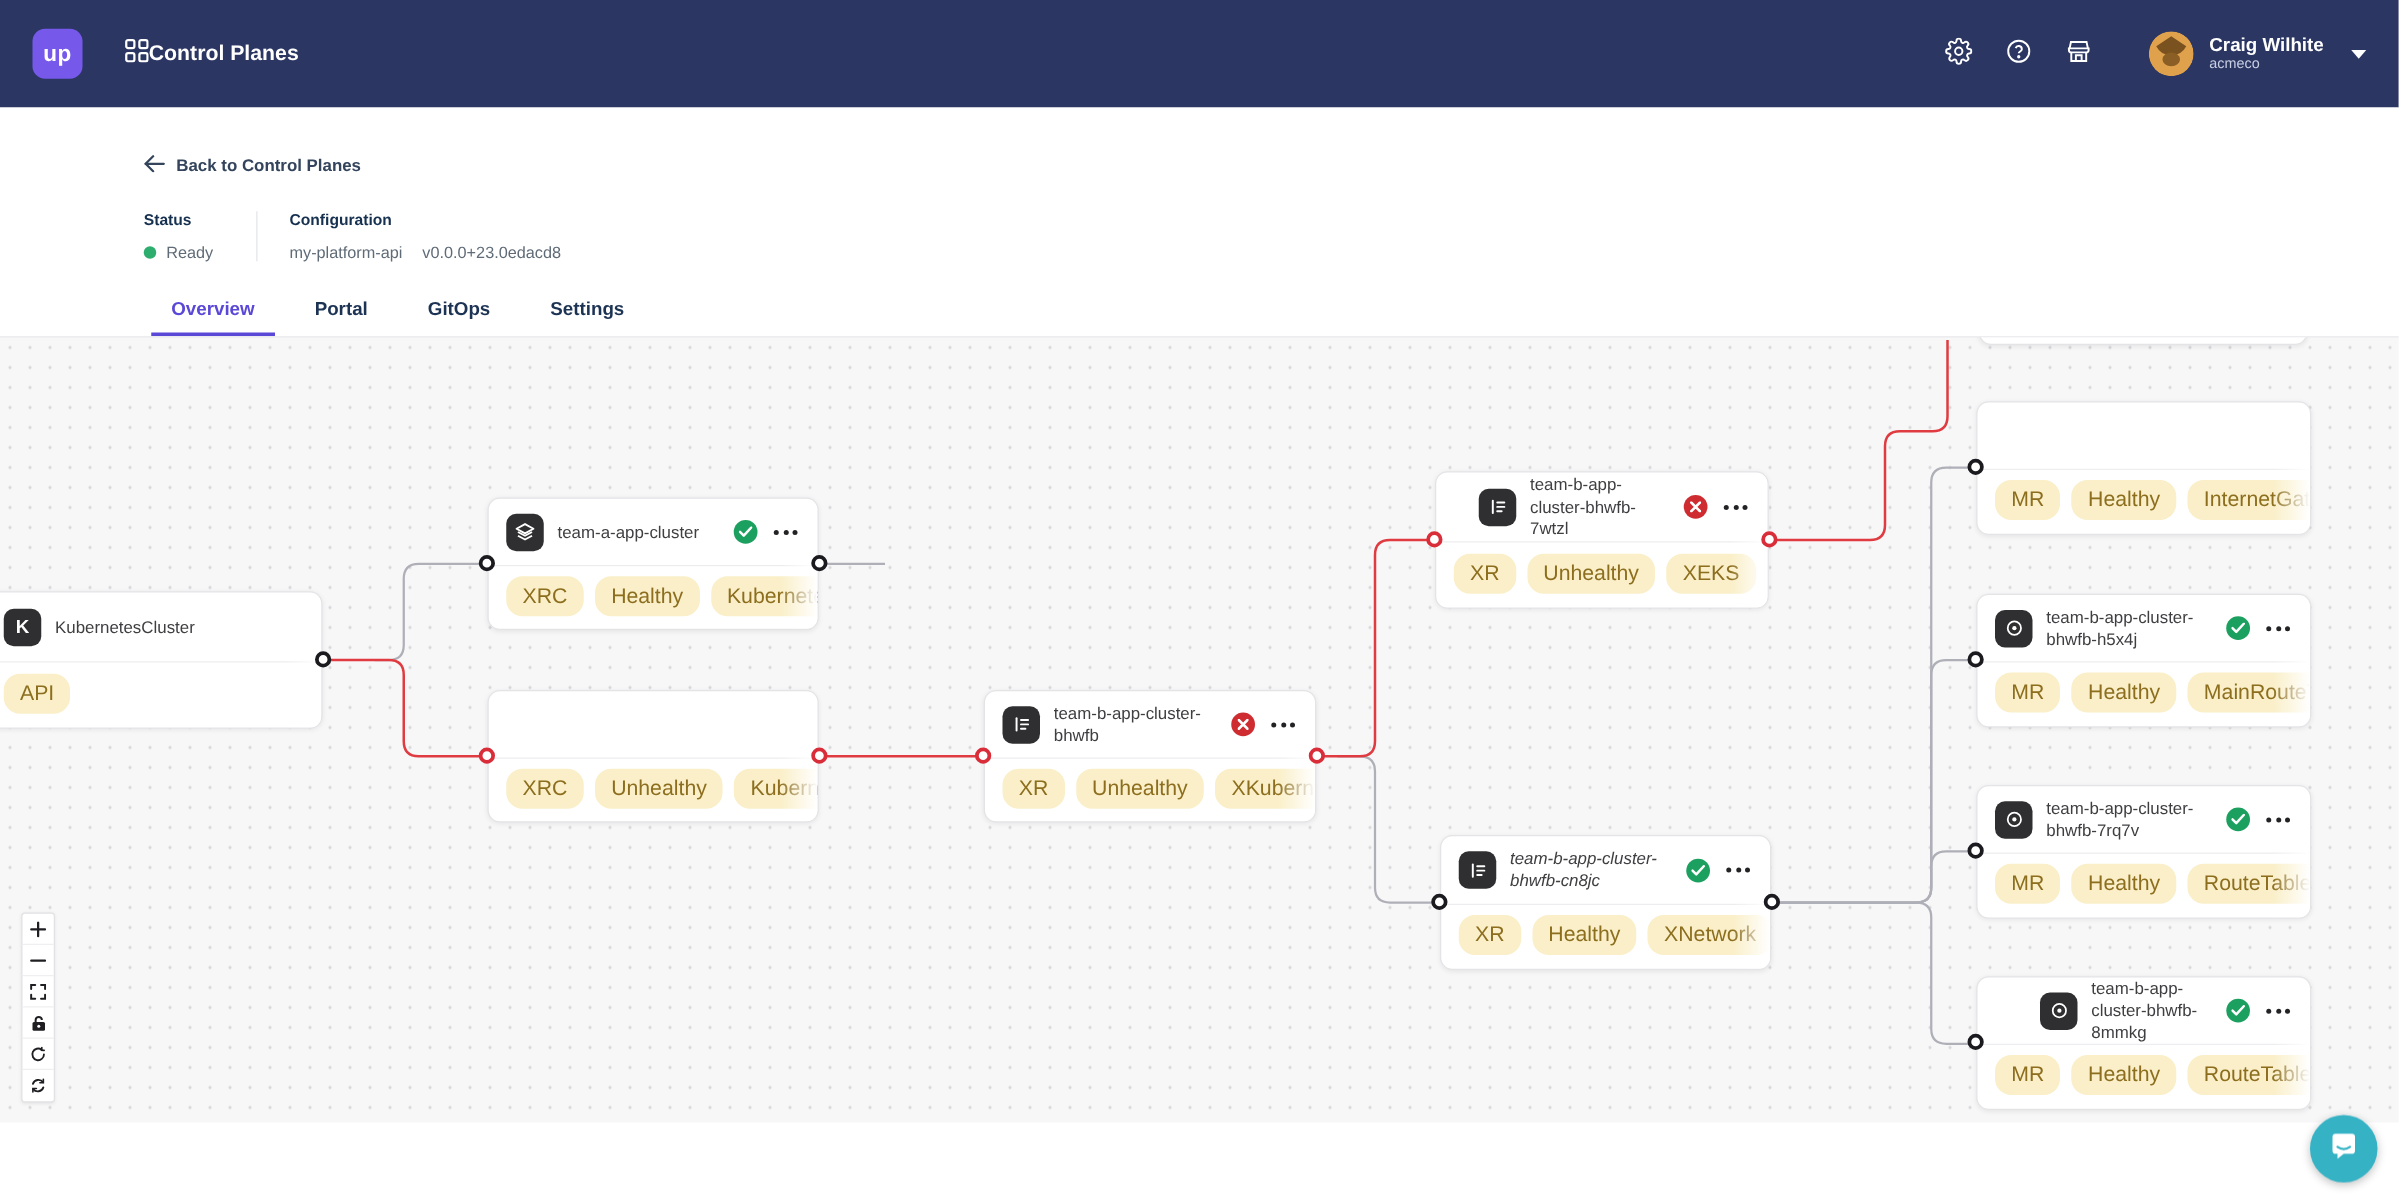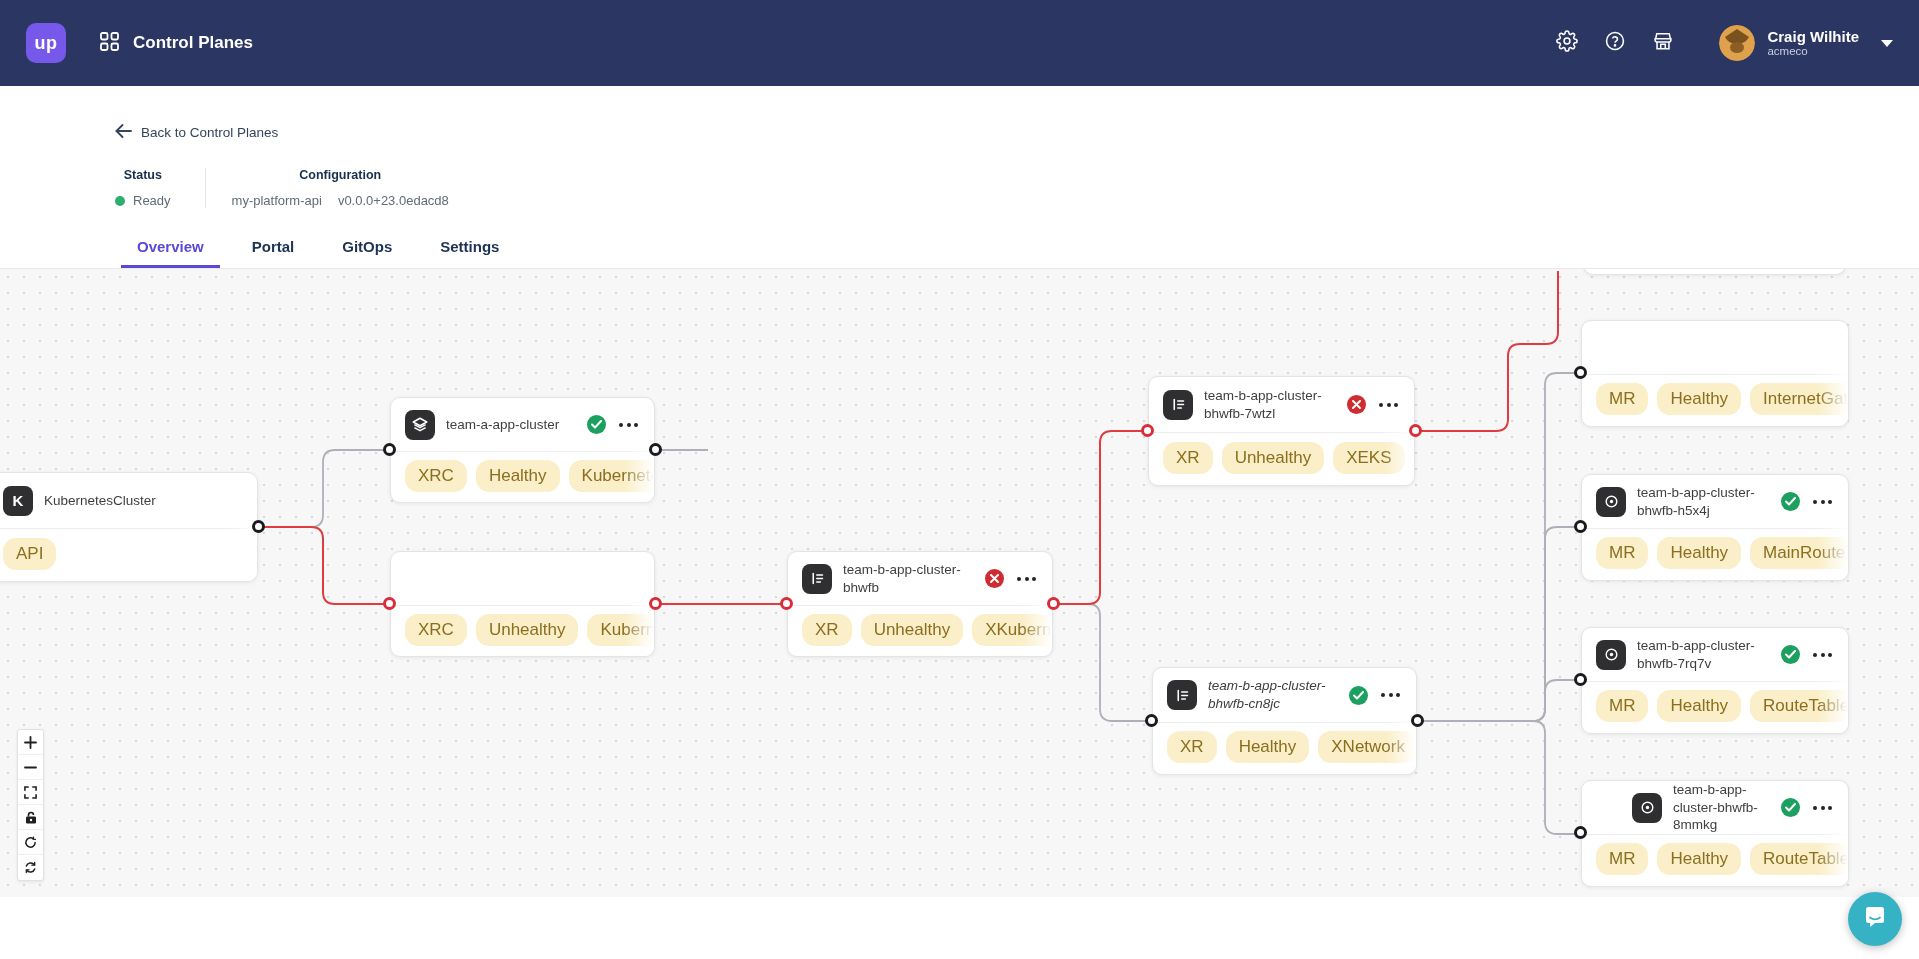--- a/index.html
+++ b/index.html
@@ -2,38 +2,38 @@
 <html><head>
 <meta charset="utf-8">
 <style>
   * { margin:0; padding:0; box-sizing:border-box; }
   html,body { width:1919px; height:959px; overflow:hidden; font-family:"Liberation Sans", sans-serif; background:#fff; }
 
   
   .navbar { height:86px; background:#2B3663; display:flex; align-items:center; padding:0 26px; color:#fff; }
   .logo { width:40px; height:40px; border-radius:10px; background:#7659EA; display:flex; align-items:center; justify-content:center;
           font-weight:bold; font-size:18px; color:#fff; letter-spacing:.5px; cursor:pointer; }
-  .nav-left-group { display:flex; align-items:center; gap:14px; margin-left:34px; }
+  .nav-left-group { display:flex; align-items:center; margin-left:34px; }
   .nav-title { font-size:17px; font-weight:bold; }
   .nav-spacer { flex:1; }
   .nav-icon-btn { width:40px; height:40px; display:flex; align-items:center; justify-content:center; cursor:pointer; }
   .nav-right { display:flex; align-items:center; gap:8px; }
   .user-chip { display:flex; align-items:center; gap:12px; margin-left:28px; cursor:pointer; }
   .avatar { width:36px; height:36px; border-radius:50%; overflow:hidden; flex:none; }
   .user-meta { line-height:1.15; }
   .user-name { font-size:15px; font-weight:bold; }
   .user-org { font-size:11.5px; color:#C9CFE3; }
   .chev { width:0; height:0; border-left:6px solid transparent; border-right:6px solid transparent; border-top:7px solid #fff; margin-left:10px; }
 
   
   .page-head { padding:24px 0 0 115px; background:#fff; }
-  .back-link { display:inline-flex; align-items:center; gap:9px; font-size:13.5px; color:#33445C; cursor:pointer; margin-top:14px; }
+  .back-link { display:inline-flex; align-items:center; gap:9px; font-size:13.5px; color:#33445C; cursor:pointer; margin-top:14px;font-weight:bold; }
   .page-title { margin-top:14px; font-size:27px; font-weight:800; color:#1A3150; letter-spacing:.2px; }
   .meta-row { display:flex; margin-top:26px; }
-  .meta-col { padding-right:34px;text-align:center; }
+  .meta-col { padding-right:34px; }
   .meta-col + .meta-col { border-left:1px solid #E3E5E9; padding-left:26px; }
   .meta-label { font-size:12.5px; font-weight:bold; color:#16304F; }
   .meta-value { margin-top:11px; font-size:13px; color:#5F6B77; display:flex; align-items:center; gap:8px; }
   .ready-dot { width:10px; height:10px; border-radius:50%; background:#2EAE6E; }
   .cfg-version { margin-left:8px; }
 
   
   .tabs { display:flex; gap:48px; padding-left:137px; margin-top:30px; }
   .tab { font-size:15px; font-weight:bold; color:#1D3354; padding-bottom:13px; cursor:pointer; position:relative; }
   .tab.active { color:#5A48D6; }
@@ -290,21 +290,21 @@
         <span class="badge">Unhealthy</span>
         <span class="badge">XKubernetesCluster</span>
       </div>
     </div>
     <div class="port red" style="left:-7px; top:46px;"></div>
     <div class="port red" style="right:-7px; top:46px;"></div>
   </div>
 
   <div class="node-wrap" style="left:1148px; top:107px; width:267px; height:110px;">
     <div class="node-card">
-      <div class="node-head" style="height:55px;">
+      <div class="node-head" style="height:55px;margin-left:20px;">
         <div class="node-icon">
           <svg width="17" height="17" viewBox="0 0 24 24" fill="none" stroke="#fff" stroke-width="2.2" stroke-linecap="round">
             <path d="M6 5v14"></path>
               <path d="M11 7h8"></path>
               <path d="M11 12h8"></path>
               <path d="M11 17h5"></path>
           </svg>
         </div>
         <div class="node-title" style="max-width:152px;">team-b-app-cluster-bhwfb-7wtzl</div>
         <div class="status-dot status-err">

